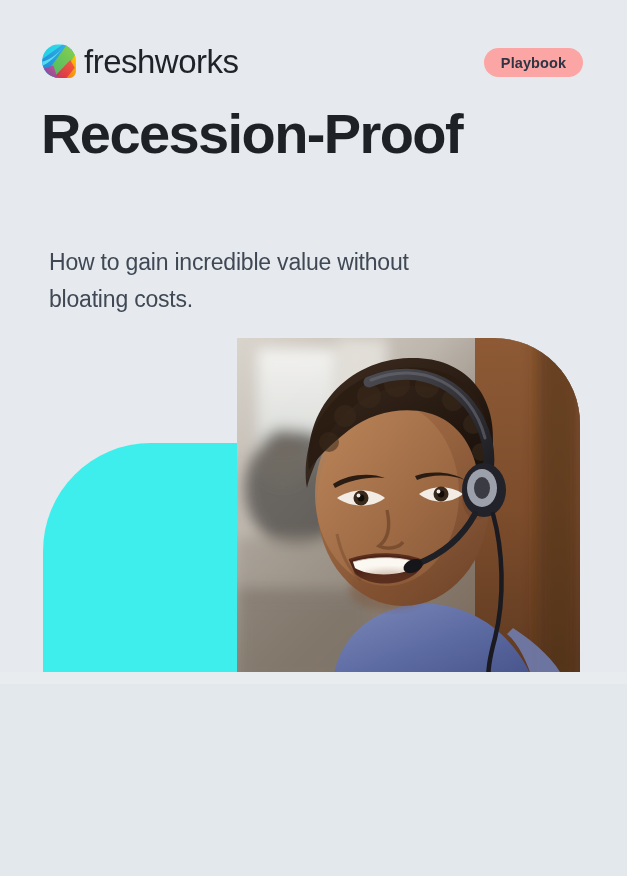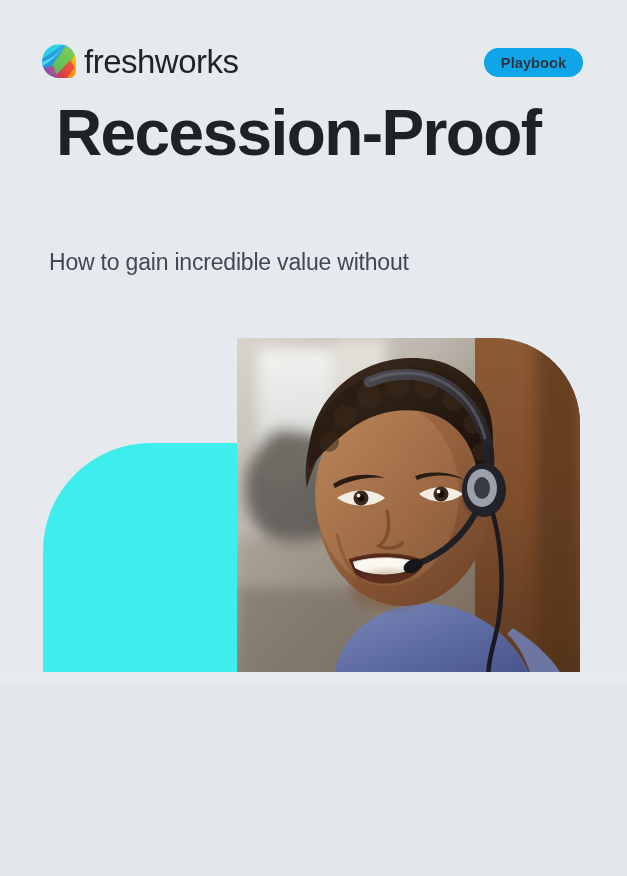--- a/index.html
+++ b/index.html
@@ -67,41 +67,41 @@
     white-space: nowrap;
   }
 
   #playbook-badge {
     position: absolute;
     left: 484px;
     top: 48px;
     width: 99px;
     height: 29px;
     border-radius: 15px;
-    background: #0ea5e9;
+    background: #fca5a5;
     display: flex;
     align-items: center;
     justify-content: center;
   }
   #playbook-badge-label {
     font-size: 14.5px;
     font-weight: 700;
     color: #2f3542;
     letter-spacing: 0.1px;
     white-space: nowrap;
   }
 
   
   #headline {
     position: absolute;
-    left: 56px;
+    left: 41px;
     top: 104px;
     width: 520px;
     margin: 0;
-    font-size: 64px;
+    font-size: 56px;
     line-height: 59px;
     font-weight: 700;
     letter-spacing: -1.6px;
     color: #1e2227;
   }
   .headline-line {
     display: block;
     white-space: nowrap;
   }
 
@@ -235,20 +235,21 @@
       <span id="playbook-badge-label">Playbook</span>
     </div>
   </div>
 
   <h1 id="headline">
     <span class="headline-line">Recession-Proof</span>
   </h1>
 
   <p id="subheadline">
     <span class="sub-line">How to gain incredible value without</span>
+    <span class="sub-line">bloating costs.</span>
   </p>
 
   <div id="graphic">
 
     <div id="shape-cyan"></div>
     <div id="shape-blue"></div>
     <div id="shape-blue-overlap"></div>
 
     <div id="photo">
       <svg viewBox="0 0 343 343" preserveAspectRatio="xMidYMid slice" aria-hidden="true">

